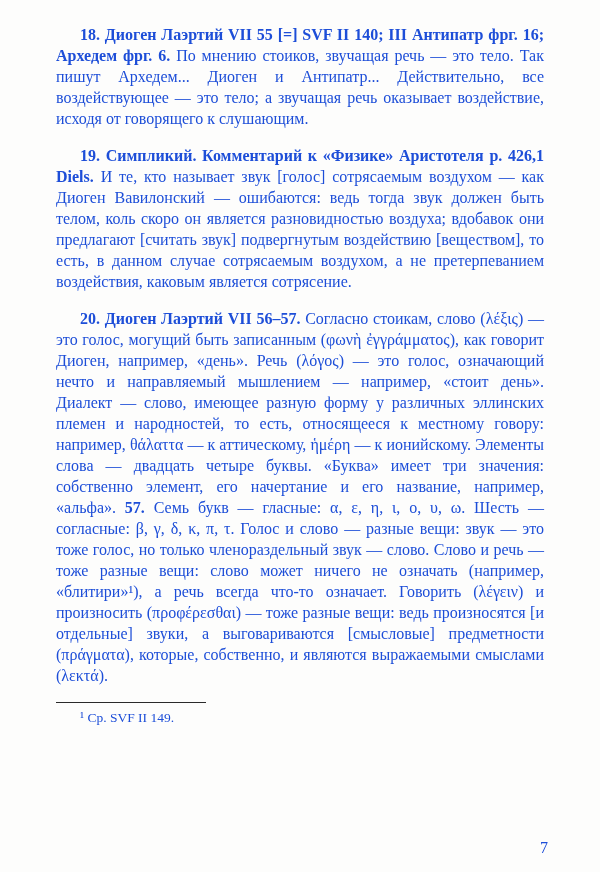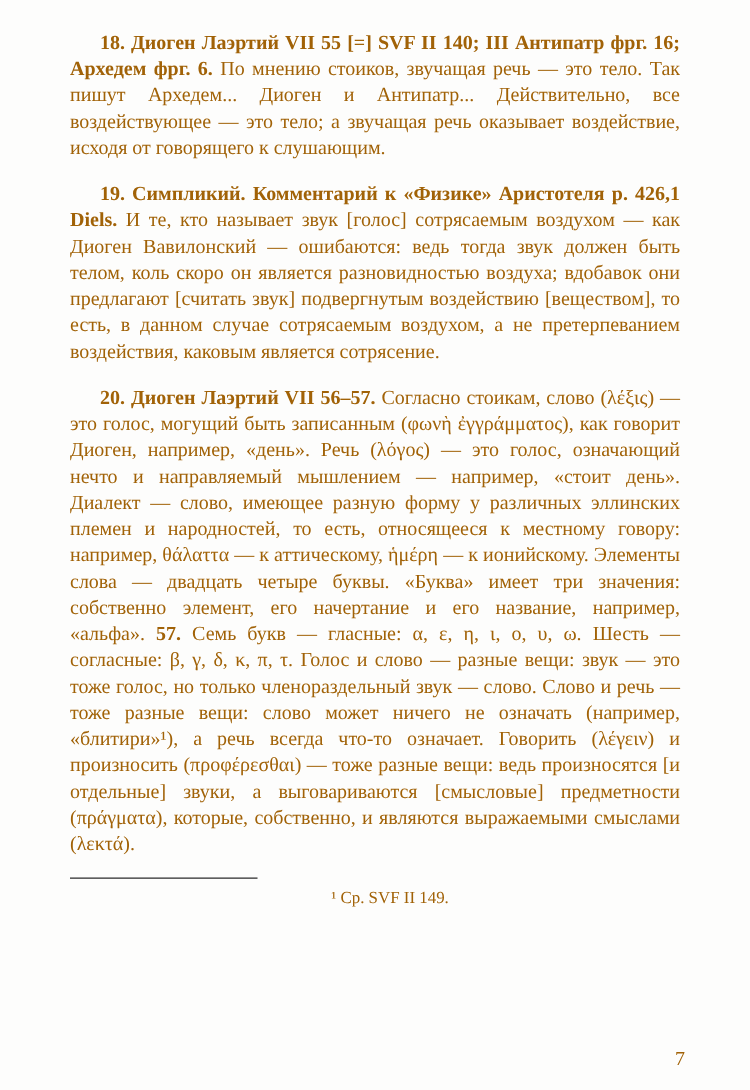--- a/index.html
+++ b/index.html
@@ -10,40 +10,40 @@
   .page {
     position: relative;
     width: 600px;
     height: 872px;
     box-sizing: border-box;
     background: #fdfdfc;
     padding: 24px 56px 0 56px;
     font-family: "Liberation Serif", "DejaVu Serif", serif;
     font-size: 16px;
     line-height: 21px;
-    color: #a16207;
+    color: #1d4ed8;
     overflow: hidden;
   }
   .para {
     margin: 0 0 16px 0;
     text-align: justify;
     text-indent: 24px;
   }
   .para b {
     font-weight: bold;
   }
   .footnote-rule {
     width: 150px;
     height: 0;
     border-top: 1px solid #2a2a2a;
     margin: 2px 0 6px 0;
   }
   .footnote {
     margin: 0 0 24px 0;
-    text-align: center;
+    text-align: left;
     text-indent: 24px;
     font-size: 13.5px;
     line-height: 18px;
   }
   .page-number {
     position: absolute;
     right: 52px;
     bottom: 14px;
     font-size: 16px;
   }

